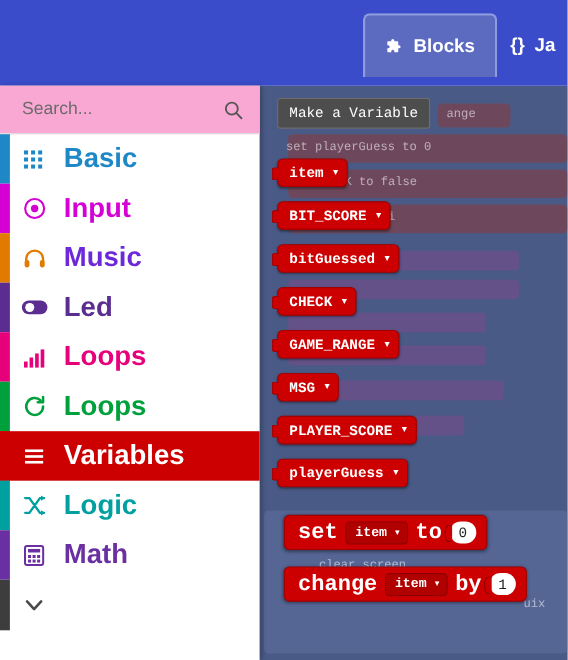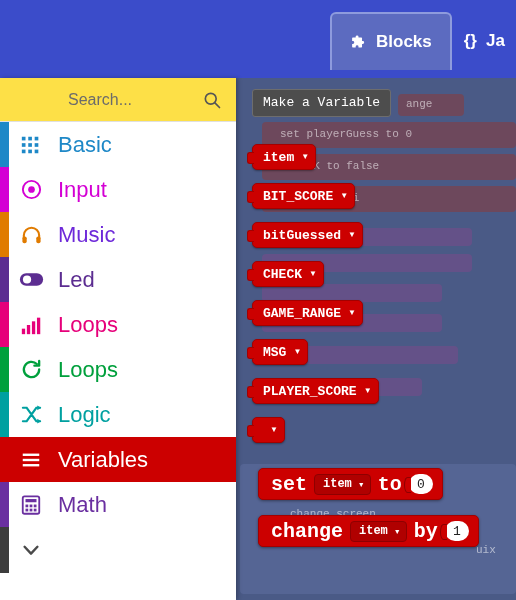--- a/index.html
+++ b/index.html
@@ -68,22 +68,21 @@
   
   .flyout {
     position:absolute; left:0; top:78px; width:236px; height:522px;
     background:#ffffff;
     box-shadow: 2px 0 4px rgba(0,0,0,0.25);
   }
   .search-row {
     position:absolute; left:0; top:0; width:236px; height:44px;
     display:flex; align-items:center;
     border-bottom:1px solid #e0e0e0;
-    background:#fde047;
-    padding-left:48px;
+    background:#f9a8d4;
   }
   .search-input {
     border:none; outline:none; background:transparent;
     font-size:16px; color:#555;
     margin-left:18px; width:165px;
     font-family:"Liberation Sans", sans-serif;
   }
   .search-input::placeholder { color:#6b6b6b; }
   .search-icon { position:absolute; right:14px; top:12px; }
 
@@ -96,21 +95,21 @@
   }
   .cat .swatch {
     position:absolute; left:0; top:0; width:9px; height:45px;
   }
   .cat .cicon {
     width:26px; height:26px; margin-right:14px;
     display:flex; align-items:center; justify-content:center;
     flex:0 0 26px;
   }
   .cat .clabel {
-    font-size:22px; font-weight:normal;
+    font-size:25px; font-weight:bold;
   }
   .cat.selected { background:#CC0000; }
   .cat.selected .clabel { color:#ffffff; }
   .cat.selected .swatch { background:#CC0000; }
 
   .advanced {
     position:relative; height:46px; display:flex; align-items:center;
     padding-left:18px;
   }
   .advanced .swatch { position:absolute; left:0; top:0; width:9px; height:46px; background:#3d3d3d; }
@@ -225,37 +224,37 @@
   </div>
 </div>
 
 <div class="workspace">
   <div class="ws-dim"></div>
 
   <div class="ghost" style="left:398px;top:16px;width:66px;height:22px;background:#8a3b3b;"></div>
   <div class="ghost-label" style="left:406px;top:20px;">ange</div>
 
   <div class="ghost" style="left:262px;top:44px;width:254px;height:26px;background:#8a3b3b;"></div>
-  <div class="ghost-label" style="left:280px;top:50px;">set playerGuess   to      0</div>
+  <div class="ghost-label" style="left:260px;top:50px;">set playerGuess   to      0</div>
 
   <div class="ghost" style="left:262px;top:76px;width:254px;height:26px;background:#8a3b3b;"></div>
   <div class="ghost-label" style="left:300px;top:82px;">ECK     to       false</div>
 
   <div class="ghost" style="left:262px;top:108px;width:254px;height:26px;background:#8a3b3b;"></div>
   <div class="ghost-label" style="left:300px;top:114px;">sed    to     pi</div>
 
   <div class="ghost" style="left:262px;top:150px;width:210px;height:18px;background:#7a4a8a;"></div>
   <div class="ghost" style="left:262px;top:176px;width:210px;height:18px;background:#7a4a8a;"></div>
   <div class="ghost" style="left:262px;top:206px;width:180px;height:18px;background:#7a4a8a;"></div>
   <div class="ghost" style="left:262px;top:236px;width:180px;height:18px;background:#7a4a8a;"></div>
   <div class="ghost" style="left:262px;top:268px;width:196px;height:18px;background:#7a4a8a;"></div>
   <div class="ghost" style="left:262px;top:300px;width:160px;height:18px;background:#7a4a8a;"></div>
 
   <div class="ghost" style="left:240px;top:386px;width:276px;height:130px;background:#5a6a9a;opacity:0.7;"></div>
-  <div class="ghost-label" style="left:290px;top:430px;">change screen</div>
+  <div class="ghost-label" style="left:290px;top:430px;">clear screen</div>
   <div class="ghost-label" style="left:476px;top:466px;">uix</div>
 </div>
 
 <div class="blockcol" style="position:absolute; left:240px; top:78px;">
 
   <div class="makevar">Make a Variable</div>
 
   <div class="varblock" style="left:12px; top:66px;">
     <span class="notch"></span>
     <span class="vname">item</span>
@@ -293,20 +292,21 @@
   </div>
 
   <div class="varblock" style="left:12px; top:300px;">
     <span class="notch"></span>
     <span class="vname">PLAYER_SCORE</span>
     <span class="vcaret">▼</span>
   </div>
 
   <div class="varblock" style="left:12px; top:339px;">
     <span class="notch"></span>
+    <span class="vname">playerGuess</span>
     <span class="vcaret">▼</span>
   </div>
 
   <div class="stmtblock" style="left:18px; top:390px;">
     <span class="kw">set</span>
     <span class="inner-var">
       <span class="vname">item</span>
       <span class="vcaret">▼</span>
     </span>
     <span class="kw">to</span>
@@ -416,43 +416,43 @@
       <span class="swatch" style="background:#00A03C;"></span>
       <span class="cicon">
         <svg width="23" height="23" viewBox="0 0 24 24">
           <path d="M20 12a8 8 0 1 1-2.4-5.7" fill="none" stroke="#00A03C" stroke-width="2.4" stroke-linecap="round"></path>
           <path d="M20 3v5h-5" fill="none" stroke="#00A03C" stroke-width="2.4" stroke-linecap="round" stroke-linejoin="round"></path>
         </svg>
       </span>
       <span class="clabel" style="color:#00A03C;">Loops</span>
     </div>
 
-    <div class="cat">
-      <span class="swatch" style="background:#00A0A0;"></span>
-      <span class="cicon">
-        <svg width="23" height="23" viewBox="0 0 24 24">
-          <path d="M3 5h4l10 14h4M3 19h4L17 5h4" fill="none" stroke="#00A0A0" stroke-width="2.2" stroke-linecap="round"></path>
-          <path d="M18 2.5 22 5l-4 2.5M18 16.5 22 19l-4 2.5" fill="#00A0A0"></path>
-        </svg>
-      </span>
-      <span class="clabel" style="color:#00A0A0;">Logic</span>
-    </div>
-
     <div class="cat selected">
       <span class="swatch"></span>
       <span class="cicon">
         <svg width="22" height="22" viewBox="0 0 24 24">
           <g fill="#ffffff">
             <rect x="3" y="5" width="18" height="2.6"></rect>
             <rect x="3" y="10.7" width="18" height="2.6"></rect>
             <rect x="3" y="16.4" width="18" height="2.6"></rect>
           </g>
         </svg>
       </span>
       <span class="clabel">Variables</span>
+    </div>
+
+    <div class="cat">
+      <span class="swatch" style="background:#00A0A0;"></span>
+      <span class="cicon">
+        <svg width="23" height="23" viewBox="0 0 24 24">
+          <path d="M3 5h4l10 14h4M3 19h4L17 5h4" fill="none" stroke="#00A0A0" stroke-width="2.2" stroke-linecap="round"></path>
+          <path d="M18 2.5 22 5l-4 2.5M18 16.5 22 19l-4 2.5" fill="#00A0A0"></path>
+        </svg>
+      </span>
+      <span class="clabel" style="color:#00A0A0;">Logic</span>
     </div>
 
     <div class="cat">
       <span class="swatch" style="background:#6A2FA0;"></span>
       <span class="cicon">
         <svg width="22" height="22" viewBox="0 0 24 24">
           <rect x="3" y="2.5" width="18" height="19" rx="2" fill="none" stroke="#6A2FA0" stroke-width="2"></rect>
           <rect x="6" y="5.5" width="12" height="3.5" fill="#6A2FA0"></rect>
           <g fill="#6A2FA0">
             <rect x="6" y="11.5" width="3" height="3"></rect>

